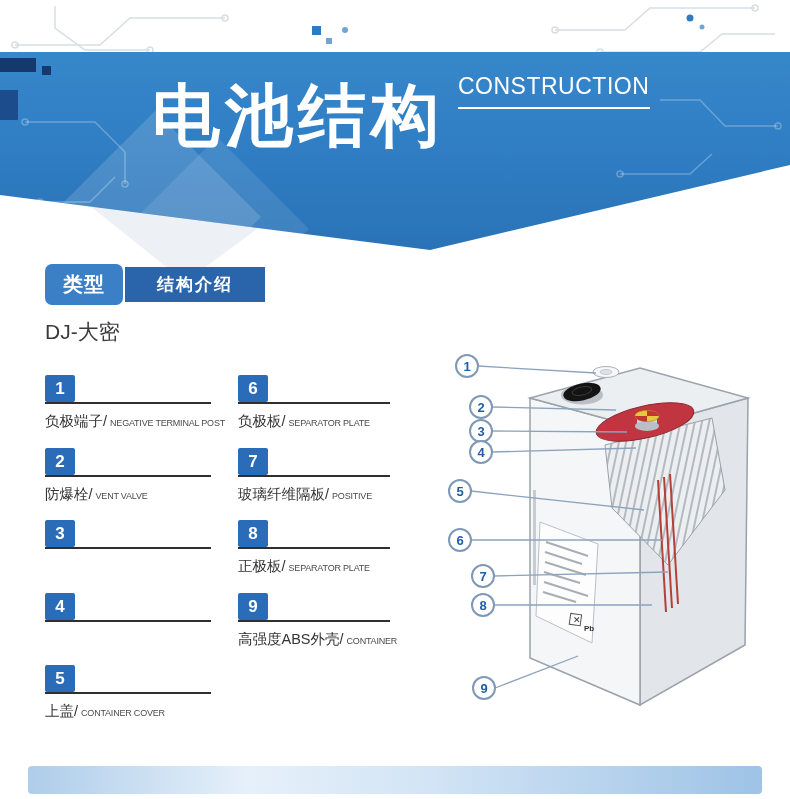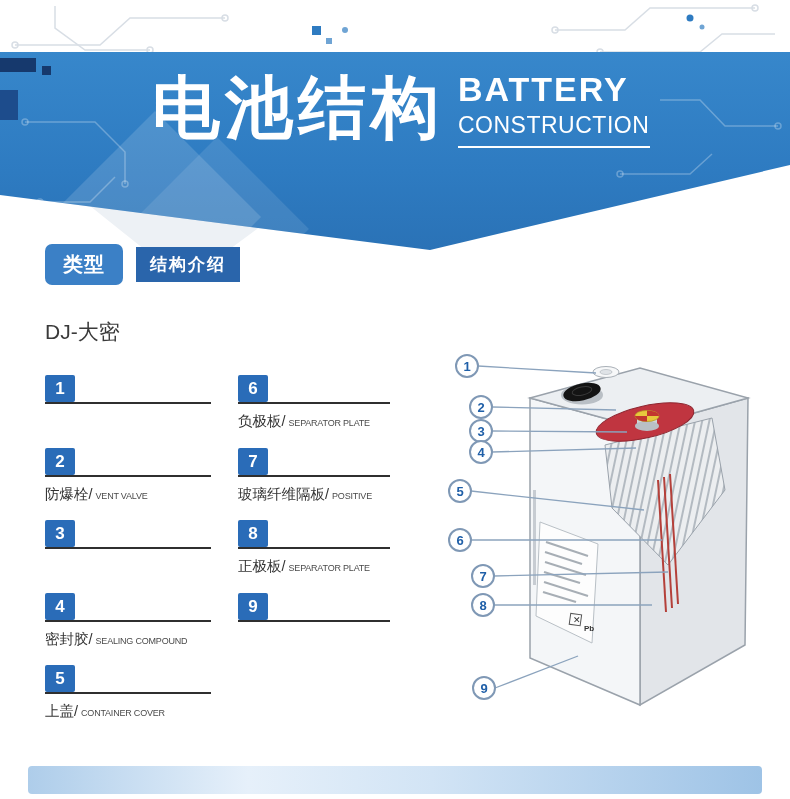--- a/index.html
+++ b/index.html
@@ -38,40 +38,40 @@
     position: absolute;
     transform: rotate(45deg);
   }
   .tri1 { left: 80px; top: 90px; width: 150px; height: 150px; background: rgba(255,255,255,0.14); }
   .tri2 { left: 152px; top: 112px; width: 130px; height: 130px; background: rgba(255,255,255,0.10); }
   .navy-a { position: absolute; left: 0; top: 6px; width: 36px; height: 14px; background: #16396d; }
   .navy-b { position: absolute; left: 0; top: 38px; width: 18px; height: 30px; background: #1d4c8c; }
   .navy-c { position: absolute; left: 42px; top: 14px; width: 9px; height: 9px; background: #16396d; }
 
   .title-cn {
-    position: absolute; left: 152px; top: 18px;
+    position: absolute; left: 152px; top: 26px;
     font-size: 68px; font-weight: bold; color: #ffffff;
     letter-spacing: 5px; margin: 0; line-height: 1.1;
   }
   .title-en {
     position: absolute; left: 458px; top: 18px; color: #ffffff;
   }
   .title-en .l1 { font-size: 34px; font-weight: bold; letter-spacing: 2px; }
   .title-en .l2 { font-size: 23px; letter-spacing: 0.5px; margin-top: 3px; }
   .title-en .underline { width: 192px; height: 2px; background: #ffffff; margin-top: 7px; }
 
   
-  .type-row { position: absolute; left: 45px; top: 244px; z-index: 3; display: flex; align-items: center; }
+  .type-row { position: absolute; left: 45px; top: 264px; z-index: 3; display: flex; align-items: center; }
   .type-badge {
     background: #3b80c6; color: #fff; font-size: 20px; font-weight: bold;
     padding: 7px 18px; border-radius: 7px; letter-spacing: 1px;
   }
   .intro-badge {
     background: #2a65ab; color: #fff; font-size: 17px; font-weight: bold;
-    padding: 6px 14px; margin-left: 13px; letter-spacing: 2px;
+    padding: 6px 32px; margin-left: 2px; letter-spacing: 2px;
   }
 
   .model-title {
     position: absolute; left: 45px; top: 318px;
     font-size: 21px; color: #3a3a3a; z-index: 3;
   }
 
   
   .legend-item { position: absolute; width: 195px; z-index: 3; }
   .num-badge {
@@ -149,50 +149,49 @@
         <circle cx="778" cy="74" r="3"></circle>
         <circle cx="620" cy="122" r="3"></circle>
       </g>
     </svg>
 
     <div class="tri tri1"></div>
     <div class="tri tri2"></div>
 
     <h1 class="title-cn">电池结构</h1>
     <div class="title-en">
-      <div class="l1">BATTERY</div>
       <div class="l2">CONSTRUCTION</div>
       <div class="underline"></div>
     </div>
   </div>
 
   <div class="type-row">
     <span class="type-badge">类型</span>
     <span class="intro-badge">结构介绍</span>
   </div>
 
   <div class="model-title">DJ-大密</div>
 
   <div class="legend-item" style="left:45px; top:375px;">
     <div class="num-badge">1</div>
     <div class="legend-line w-left"></div>
+    <div class="legend-label"><span class="cn">负极端子/</span><span class="en">NEGATIVE TERMINAL POST</span></div>
   </div>
   <div class="legend-item" style="left:45px; top:448px;">
     <div class="num-badge">2</div>
     <div class="legend-line w-left"></div>
     <div class="legend-label"><span class="cn">防爆栓/</span><span class="en">VENT VALVE</span></div>
   </div>
   <div class="legend-item" style="left:45px; top:520px;">
     <div class="num-badge">3</div>
     <div class="legend-line w-left"></div>
   </div>
   <div class="legend-item" style="left:45px; top:593px;">
     <div class="num-badge">4</div>
     <div class="legend-line w-left"></div>
-    <div class="legend-label"><span class="cn">密封胶/</span><span class="en">SEALING COMPOUND</span></div>
   </div>
   <div class="legend-item" style="left:45px; top:665px;">
     <div class="num-badge">5</div>
     <div class="legend-line w-left"></div>
     <div class="legend-label"><span class="cn">上盖/</span><span class="en">CONTAINER COVER</span></div>
   </div>
 
   <div class="legend-item" style="left:238px; top:375px;">
     <div class="num-badge">6</div>
     <div class="legend-line w-right"></div>
@@ -204,20 +203,21 @@
     <div class="legend-label"><span class="cn">玻璃纤维隔板/</span><span class="en">POSITIVE</span></div>
   </div>
   <div class="legend-item" style="left:238px; top:520px;">
     <div class="num-badge">8</div>
     <div class="legend-line w-right"></div>
     <div class="legend-label"><span class="cn">正极板/</span><span class="en">SEPARATOR PLATE</span></div>
   </div>
   <div class="legend-item" style="left:238px; top:593px;">
     <div class="num-badge">9</div>
     <div class="legend-line w-right"></div>
+    <div class="legend-label"><span class="cn">高强度ABS外壳/</span><span class="en">CONTAINER</span></div>
   </div>
 
   <div class="diagram">
     <svg width="360" height="375" viewBox="0 0 360 375">
       <defs>
         <pattern id="hatch" width="7" height="7" patternUnits="userSpaceOnUse" patternTransform="rotate(12)">
           <rect width="7" height="7" fill="#eceef0"></rect>
           <line x1="1" y1="0" x2="1" y2="7" stroke="#b3bac1" stroke-width="2"></line>
         </pattern>
       </defs>

